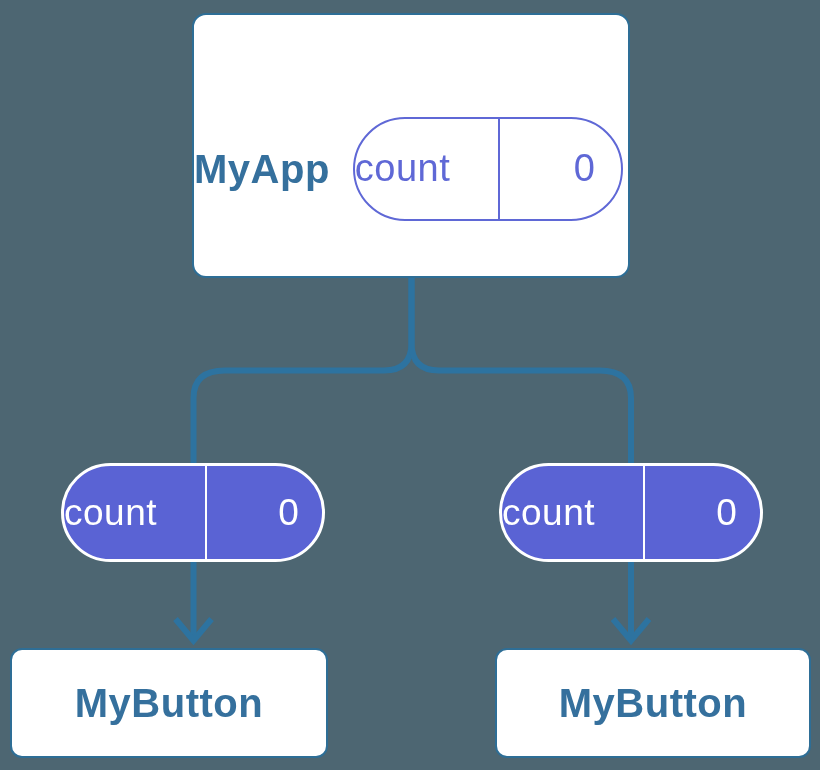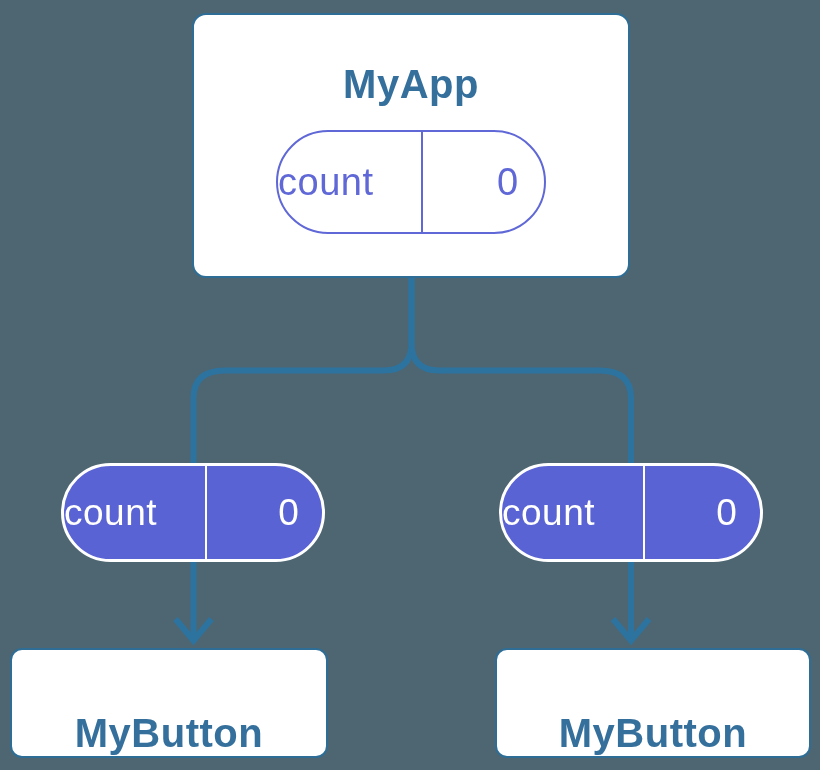--- a/index.html
+++ b/index.html
@@ -21,39 +21,39 @@
     background: #ffffff;
     border: 2px solid #2E6E96;
     box-sizing: border-box;
     z-index: 2;
   }
   .root-box {
     left: 192px; top: 13px;
     width: 438px; height: 265px;
     border-radius: 14px;
     display: flex;
-    flex-direction: column;
+    flex-direction: row;
     align-items: center;
     padding-top: 46px;
     gap: 23px;
   }
   .box-title {
     color: #35709D;
     font-size: 40px;
     font-weight: bold;
     line-height: 46px;
     letter-spacing: 0.5px;
     white-space: nowrap;
   }
   .child-box {
     top: 648px;
     height: 110px;
     border-radius: 12px;
     display: flex;
-    align-items: flex-end;
+    align-items: center;
     justify-content: center;
   }
   .child-box.left  { left: 10px;  width: 318px; }
   .child-box.right { left: 495px; width: 316px; }
 
   .pill {
     box-sizing: border-box;
     display: flex;
     align-items: stretch;
     z-index: 2;

